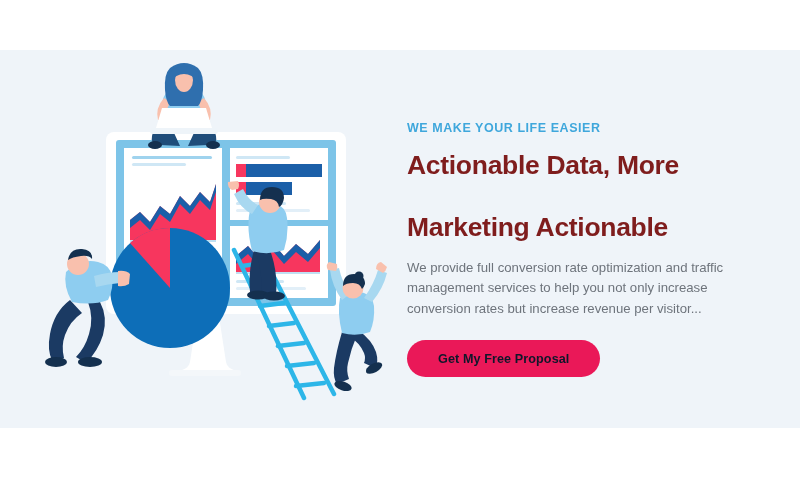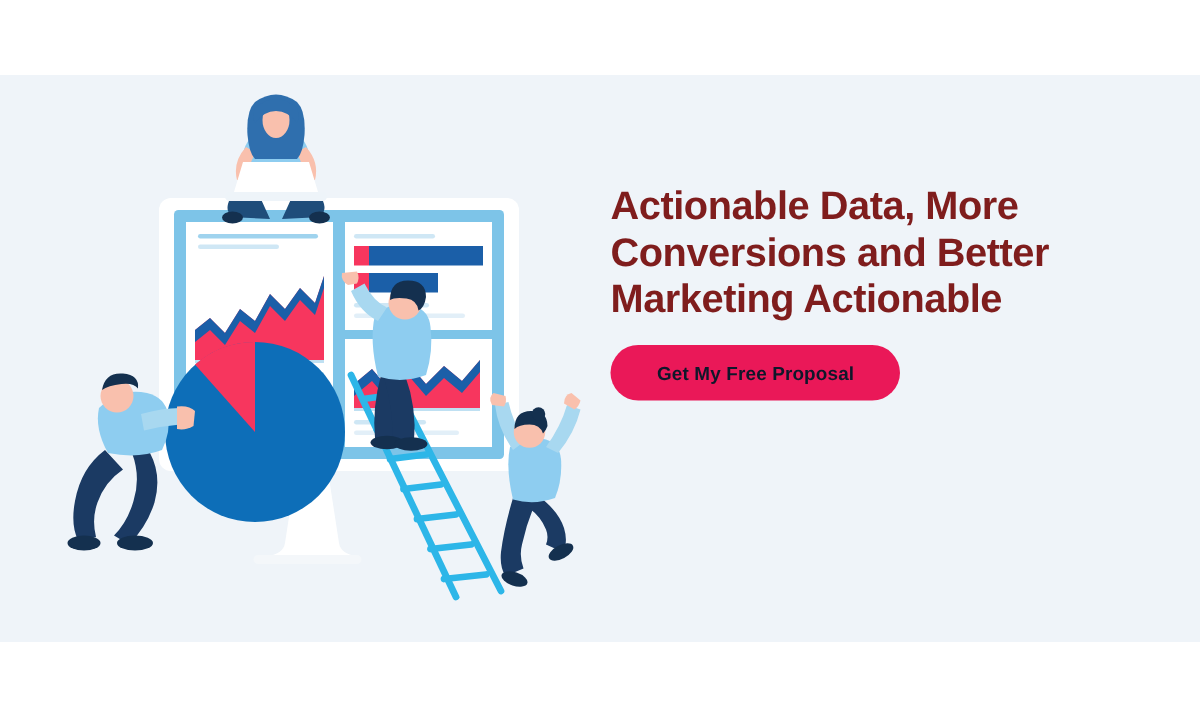--- a/index.html
+++ b/index.html
@@ -248,26 +248,28 @@
           <circle cx="335" cy="238" r="10.5" fill="#f9c0ad"></circle>
           <path d="M325 236 q0 -12 11 -12 q11 0 11 10 q-1 3 -3 5 q-2 -6 -9 -6 q-7 0 -10 3 z" fill="#14304f"></path>
           <circle cx="341" cy="226" r="4.5" fill="#14304f"></circle>
         </g>
 
       </svg>
     </div>
 
     <div class="copy-col">
 
+      <p class="eyebrow">WE MAKE YOUR LIFE EASIER</p>
 
       <h1 class="headline">
         <span>Actionable Data, More</span><br>
-        <span>Conversions and Better</span><br>
+        <br>
         <span>Marketing Actionable</span>
       </h1>
 
+      <p class="body-copy">We provide full conversion rate optimization and traffic management services to help you not only increase conversion rates but increase revenue per visitor...</p>
 
       <button class="cta" type="button">Get My Free Proposal</button>
 
     </div>
 
   </div>
 </div>
 
 </body></html>

